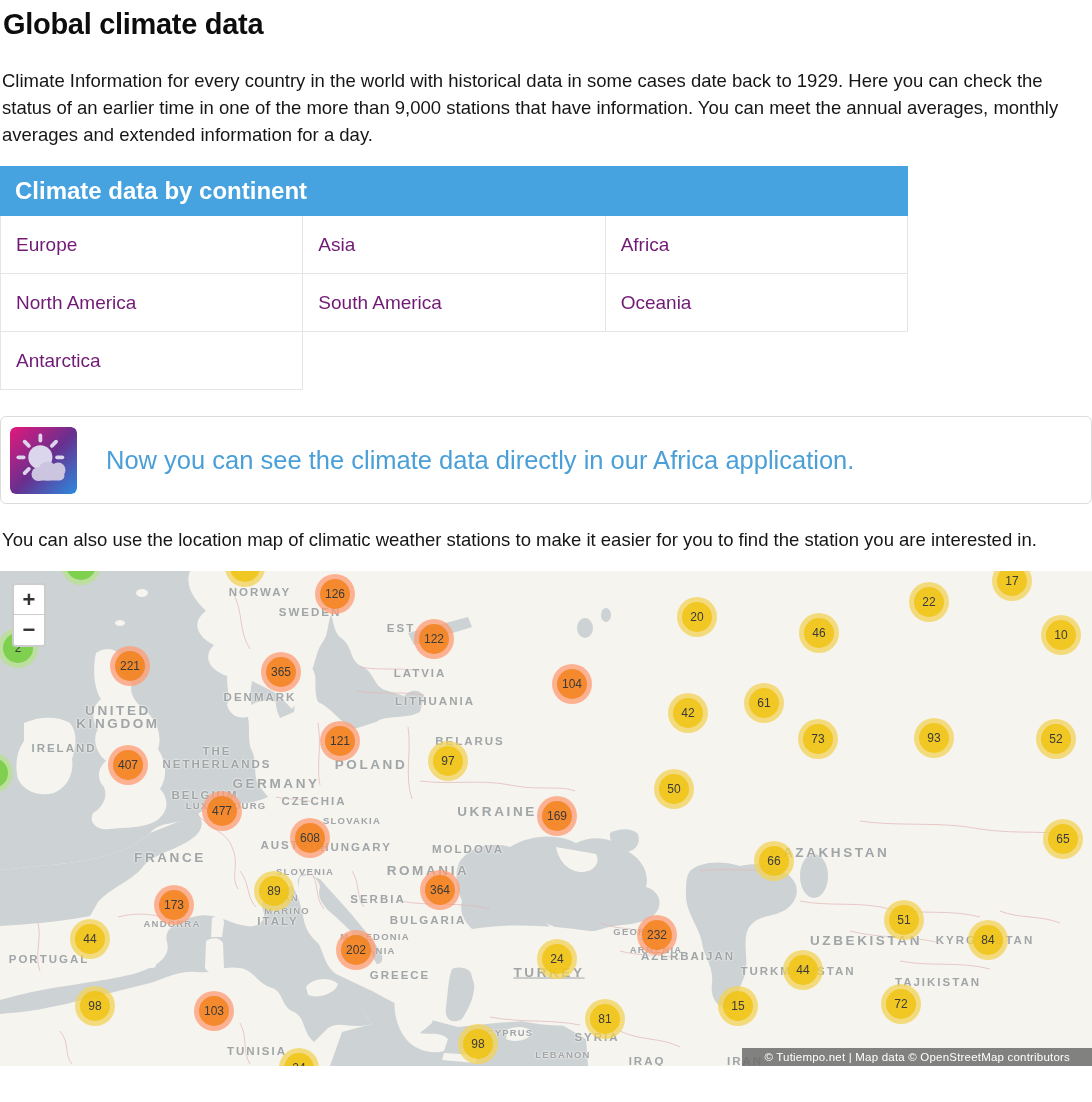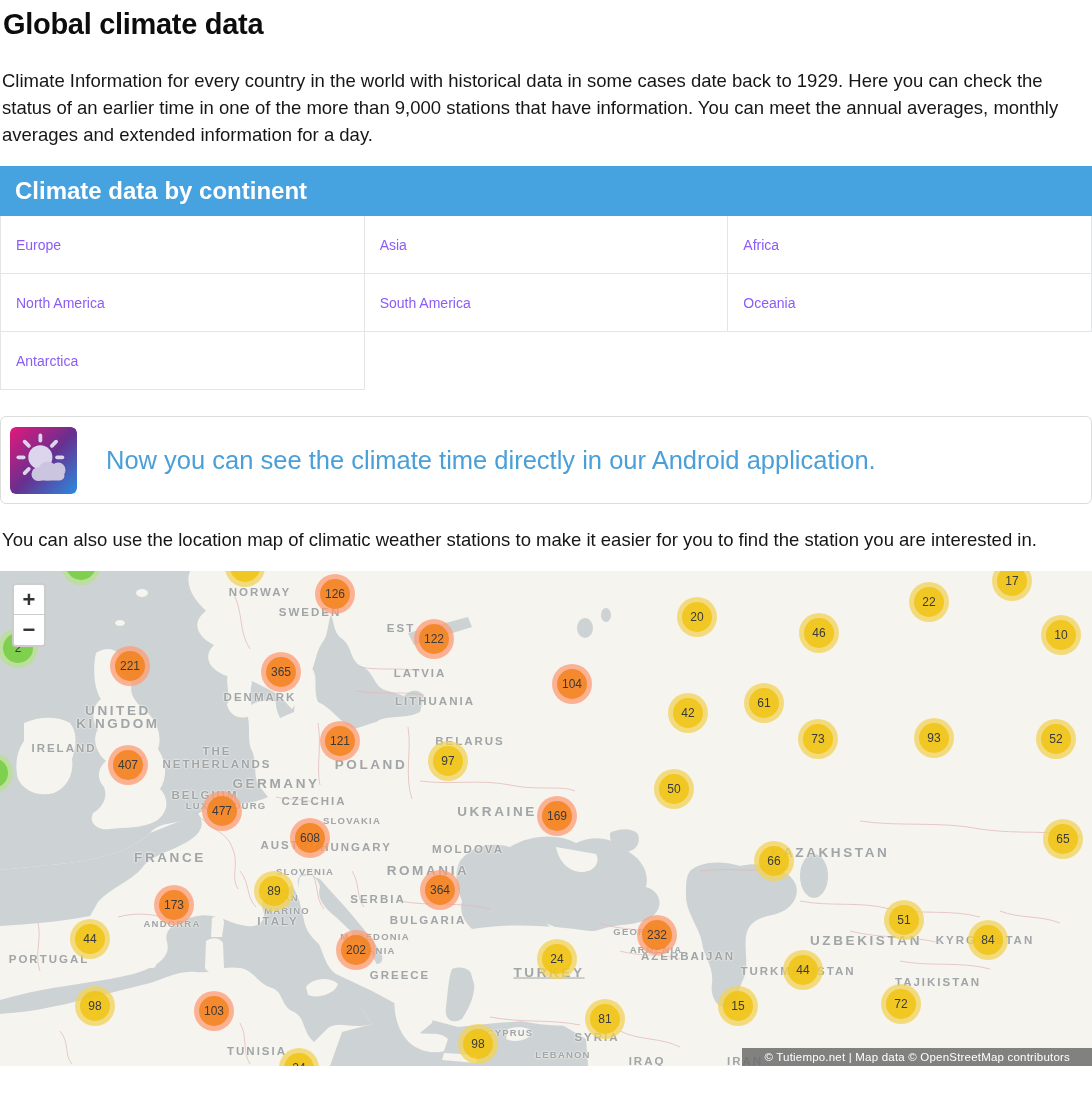--- a/index.html
+++ b/index.html
@@ -3,25 +3,25 @@
 <meta charset="utf-8">
 <style>
   * { box-sizing: border-box; }
   html,body { margin:0; padding:0; background:#fff; }
   body { width:1092px; font-family:"Liberation Sans","DejaVu Sans",sans-serif; color:#1b1b1b; }
 
   .page-title { font-size:29px; font-weight:700; color:#0d0d0d; margin:8px 15px 26px 3px; letter-spacing:-0.3px; }
   .para { font-size:18.5px; line-height:27px; margin:0 0 18px 2px; max-width:1088px; color:#161616; }
 
   
-  .ctable { width:1092px; margin-top:14px; }
+  .ctable { width:908px; margin-top:14px; }
   .ctable-header { background:#47a2e0; color:#fff; font-size:24px; font-weight:700; height:50px; line-height:50px; padding-left:15px; }
   .cgrid { display:grid; grid-template-columns:1fr 1fr 1fr; border-left:1px solid #e3e5e7; }
   .ccell { height:58px; border-right:1px solid #e3e5e7; border-bottom:1px solid #e3e5e7; display:flex; align-items:center; padding-left:15px; background:#fff; }
-  .clink { color:#8b5cf6; font-size:14px; cursor:pointer; }
+  .clink { color:#701a75; font-size:19px; cursor:pointer; }
 
   
   .promo { margin-top:26px; border:1px solid #dcdcdc; border-radius:6px; height:88px; display:flex; align-items:center; padding:0 12px 0 9px; }
   .promo-icon { width:67px; height:67px; flex:0 0 67px; border-radius:6px; overflow:hidden; }
   .promo-text { margin-left:29px; color:#4a9fd8; font-size:25.5px; cursor:pointer; }
 
   
   .map { position:relative; width:1092px; height:495px; margin-top:17px; overflow:hidden; background:#f6f4ef; }
   .map svg.geo { position:absolute; left:0; top:0; }
   .country-label { position:absolute; transform:translate(-50%,-50%); color:#a0a5a8; font-size:11.5px; font-weight:700;
@@ -102,21 +102,21 @@
         </g>
         <circle cx="29" cy="29" r="11.5" fill="#dcd6ec"></circle>
         <g fill="#ccc5e0">
           <circle cx="36" cy="42" r="9"></circle>
           <circle cx="46" cy="41" r="7"></circle>
           <circle cx="27" cy="45" r="6.5"></circle>
           <rect x="24" y="42" width="28" height="9" rx="4.5"></rect>
         </g>
       </svg>
     </span>
-    <span class="promo-text">Now you can see the climate time directly in our Android application.</span>
+    <span class="promo-text">Now you can see the climate data directly in our Africa application.</span>
   </section>
 
   <p class="para" style="margin-top:22px;">You can also use the location map of climatic weather stations to make it easier for you to find the station you are interested in.</p>
 
   <section class="map">
     <svg class="geo" width="1092" height="495" viewBox="0 0 1092 495">
       <g fill="#cdd2d4" stroke="none">
         <path d="M0,0 L190,0 C184,16 196,30 206,40 C190,52 198,66 214,74 C202,86 210,98 224,104 L252,110 C264,103 276,107 282,114 L282,132 C268,127 252,129 246,140 C252,154 246,168 252,180 C258,192 252,206 260,216 L268,226 C242,238 216,230 198,243 C178,256 162,248 150,262 C132,280 98,289 60,293 L0,299 Z"></path>
         <path d="M302,0 L344,0 C340,14 332,24 324,31 C336,45 331,59 341,67 C353,75 349,89 361,95 C375,101 373,115 385,119 L404,125 C412,117 420,119 424,125 L420,141 C404,149 388,143 376,151 L354,158 C338,150 332,137 318,131 C312,117 320,105 310,95 C300,85 308,71 300,61 C292,49 300,20 302,0 Z"></path>
         <path d="M408,62 L468,46 L472,56 L414,74 Z"></path>

